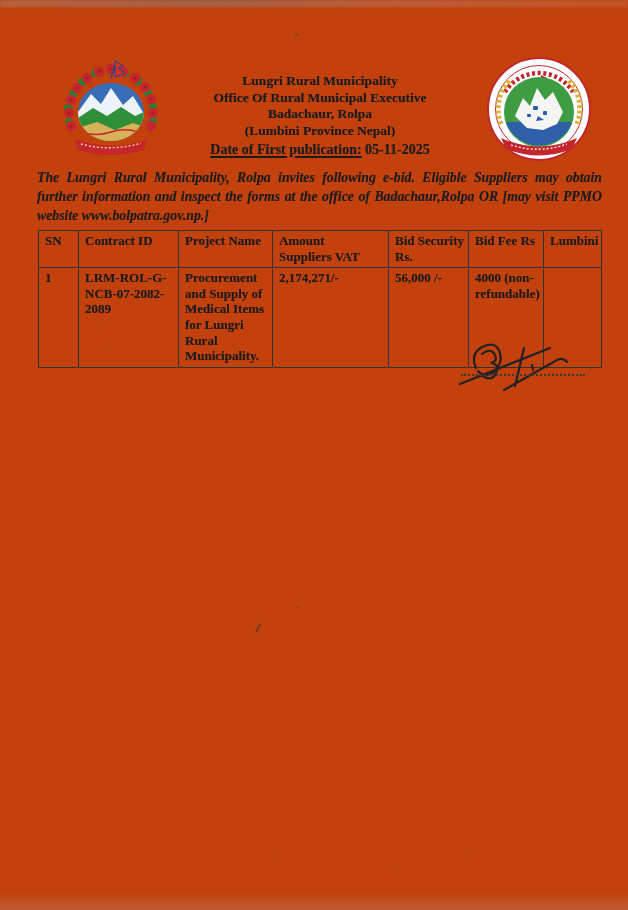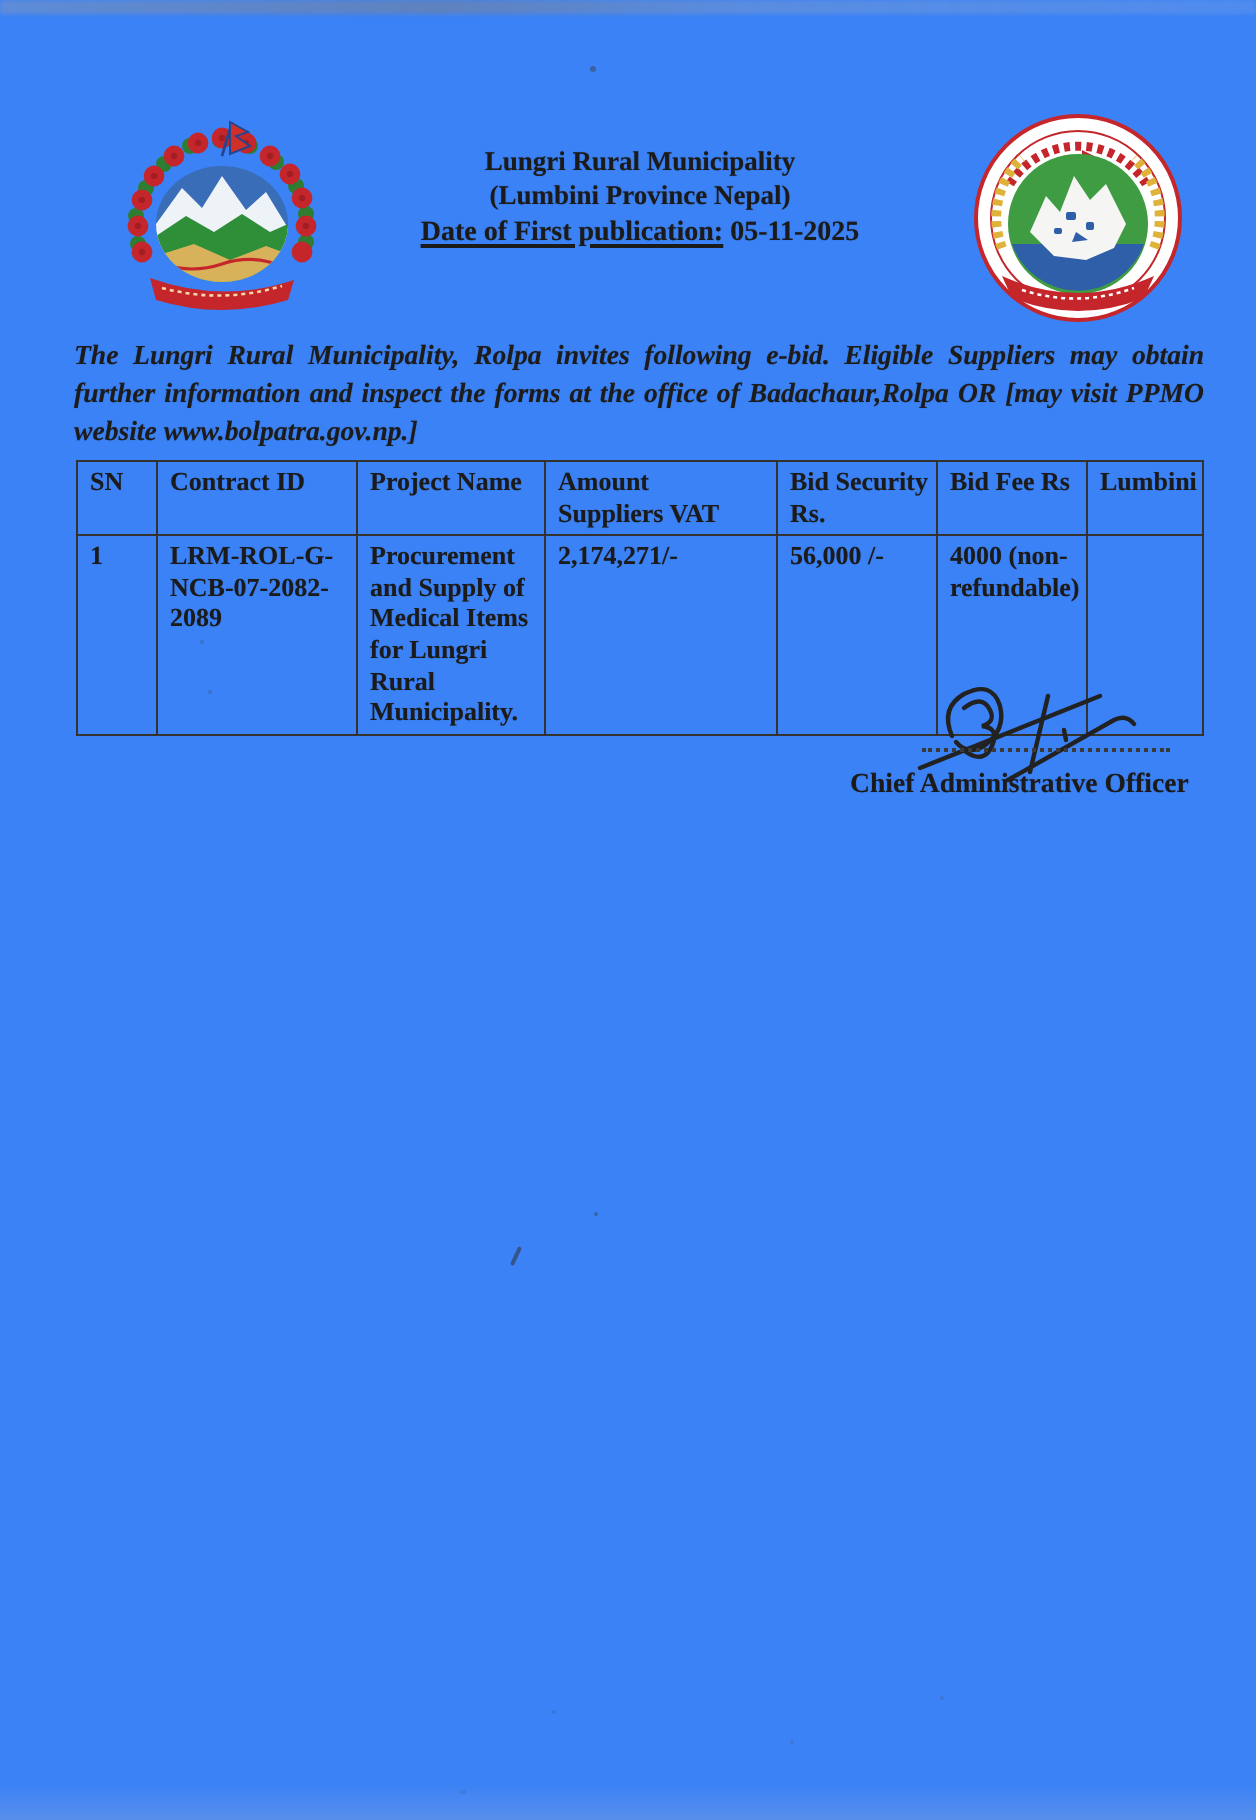--- a/index.html
+++ b/index.html
@@ -1,20 +1,20 @@
 <!DOCTYPE html>
 <html><head>
 <meta charset="utf-8">
 <style>
   html,body{margin:0;padding:0;background:#888;}
   .page{
     position:relative;
     width:628px;height:910px;
     margin:0 auto;
-    background:#3b82f6;
+    background:#c2410c;
     font-family:"Liberation Serif", serif;
     color:#1e1e1e;
     overflow:hidden;
   }
   .scan-edge-top{
     position:absolute;left:0;top:0;width:628px;height:7px;
     background:linear-gradient(to right,
       rgba(160,160,160,.35), rgba(130,130,135,.5) 35%,
       rgba(170,170,170,.28) 60%, rgba(200,200,200,.15));
     filter:blur(1px);
@@ -194,20 +194,22 @@
         <polygon points="53,62 59,66 51,67"></polygon>
       </g>
 
       <path d="M16,84 q38,17 76,0 l-5,11 q-33,13 -66,0 z" fill="#c4262b"></path>
       <path d="M26,91 q28,9 56,-1" stroke="#ffffff" stroke-width="1.3" fill="none" stroke-dasharray="2 2"></path>
     </svg>
   </div>
 
   <div class="header-block">
     <div class="hline">Lungri Rural Municipality</div>
+    <div class="hline">Office Of Rural Municipal Executive</div>
+    <div class="hline">Badachaur, Rolpa</div>
     <div class="hline">(Lumbini Province Nepal)</div>
     <div class="date-line">
       <span class="u">Date of First publication:</span>
       <span>05-11-2025</span>
     </div>
   </div>
 
   <p class="intro">The Lungri Rural Municipality, Rolpa invites following e-bid. Eligible Suppliers may obtain further information and inspect the forms at the office of Badachaur,Rolpa OR [may visit PPMO website www.bolpatra.gov.np.]</p>
 
   <table class="bid-table">
@@ -248,21 +250,20 @@
     <g fill="none" stroke="#222" stroke-width="2.2" stroke-linecap="round">
       <path d="M30,16 q9,-7 13,1 q3,6 -4,8 q9,1 5,10 q-4,9 -13,3"></path>
       <path d="M24,30 q-6,-14 6,-21 q14,-7 18,6 q3,12 -8,20 q-8,5 -14,-2"></path>
       <path d="M8,46 L98,10"></path>
       <path d="M52,52 L105,22 q6,-3 10,2"></path>
       <path d="M72,10 L63,48"></path>
       <path d="M80,27 l1,5"></path>
     </g>
   </svg>
   <div class="sig-dotline"></div>
-  <div class="sig-title">Chief Administrative Officer</div>
 
   <div class="speck s1"></div>
   <div class="speck s2"></div>
   <div class="speck s3"></div>
   <div class="speck s4"></div>
   <div class="speck s5"></div>
   <div class="speck s6"></div>
   <div class="speck s7"></div>
   <div class="speck s8"></div>
   <div class="slashmark"></div>

